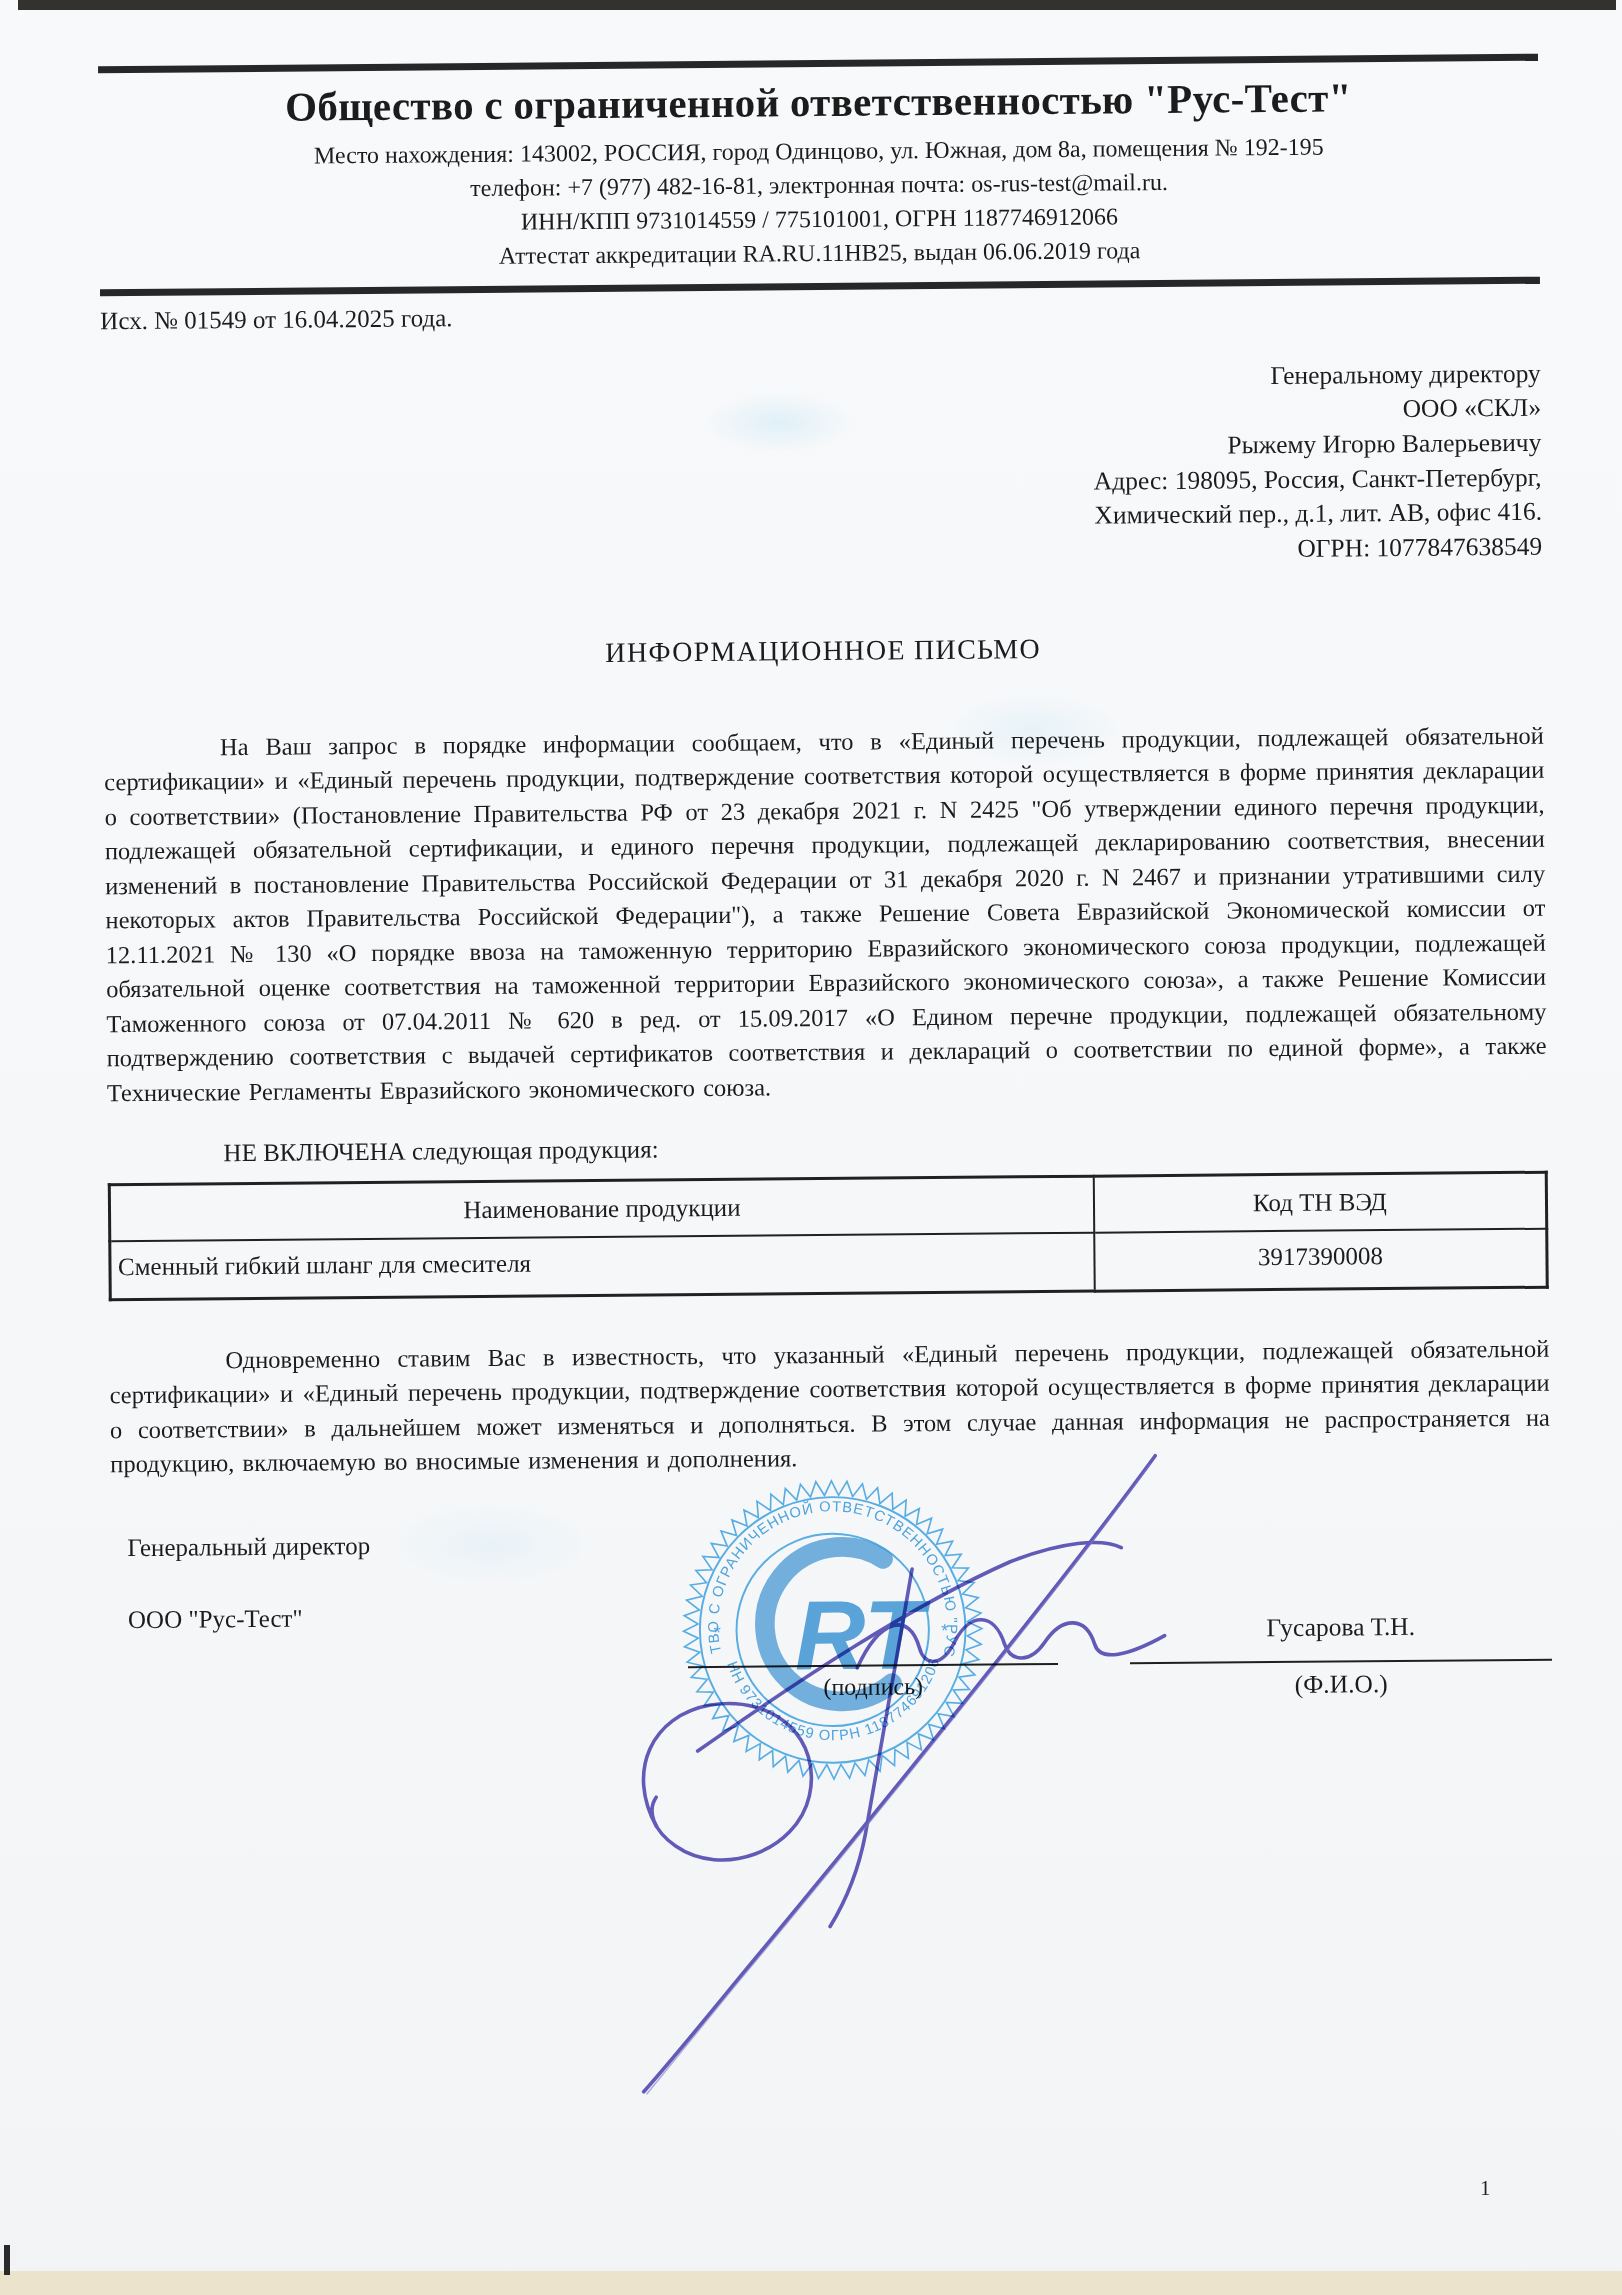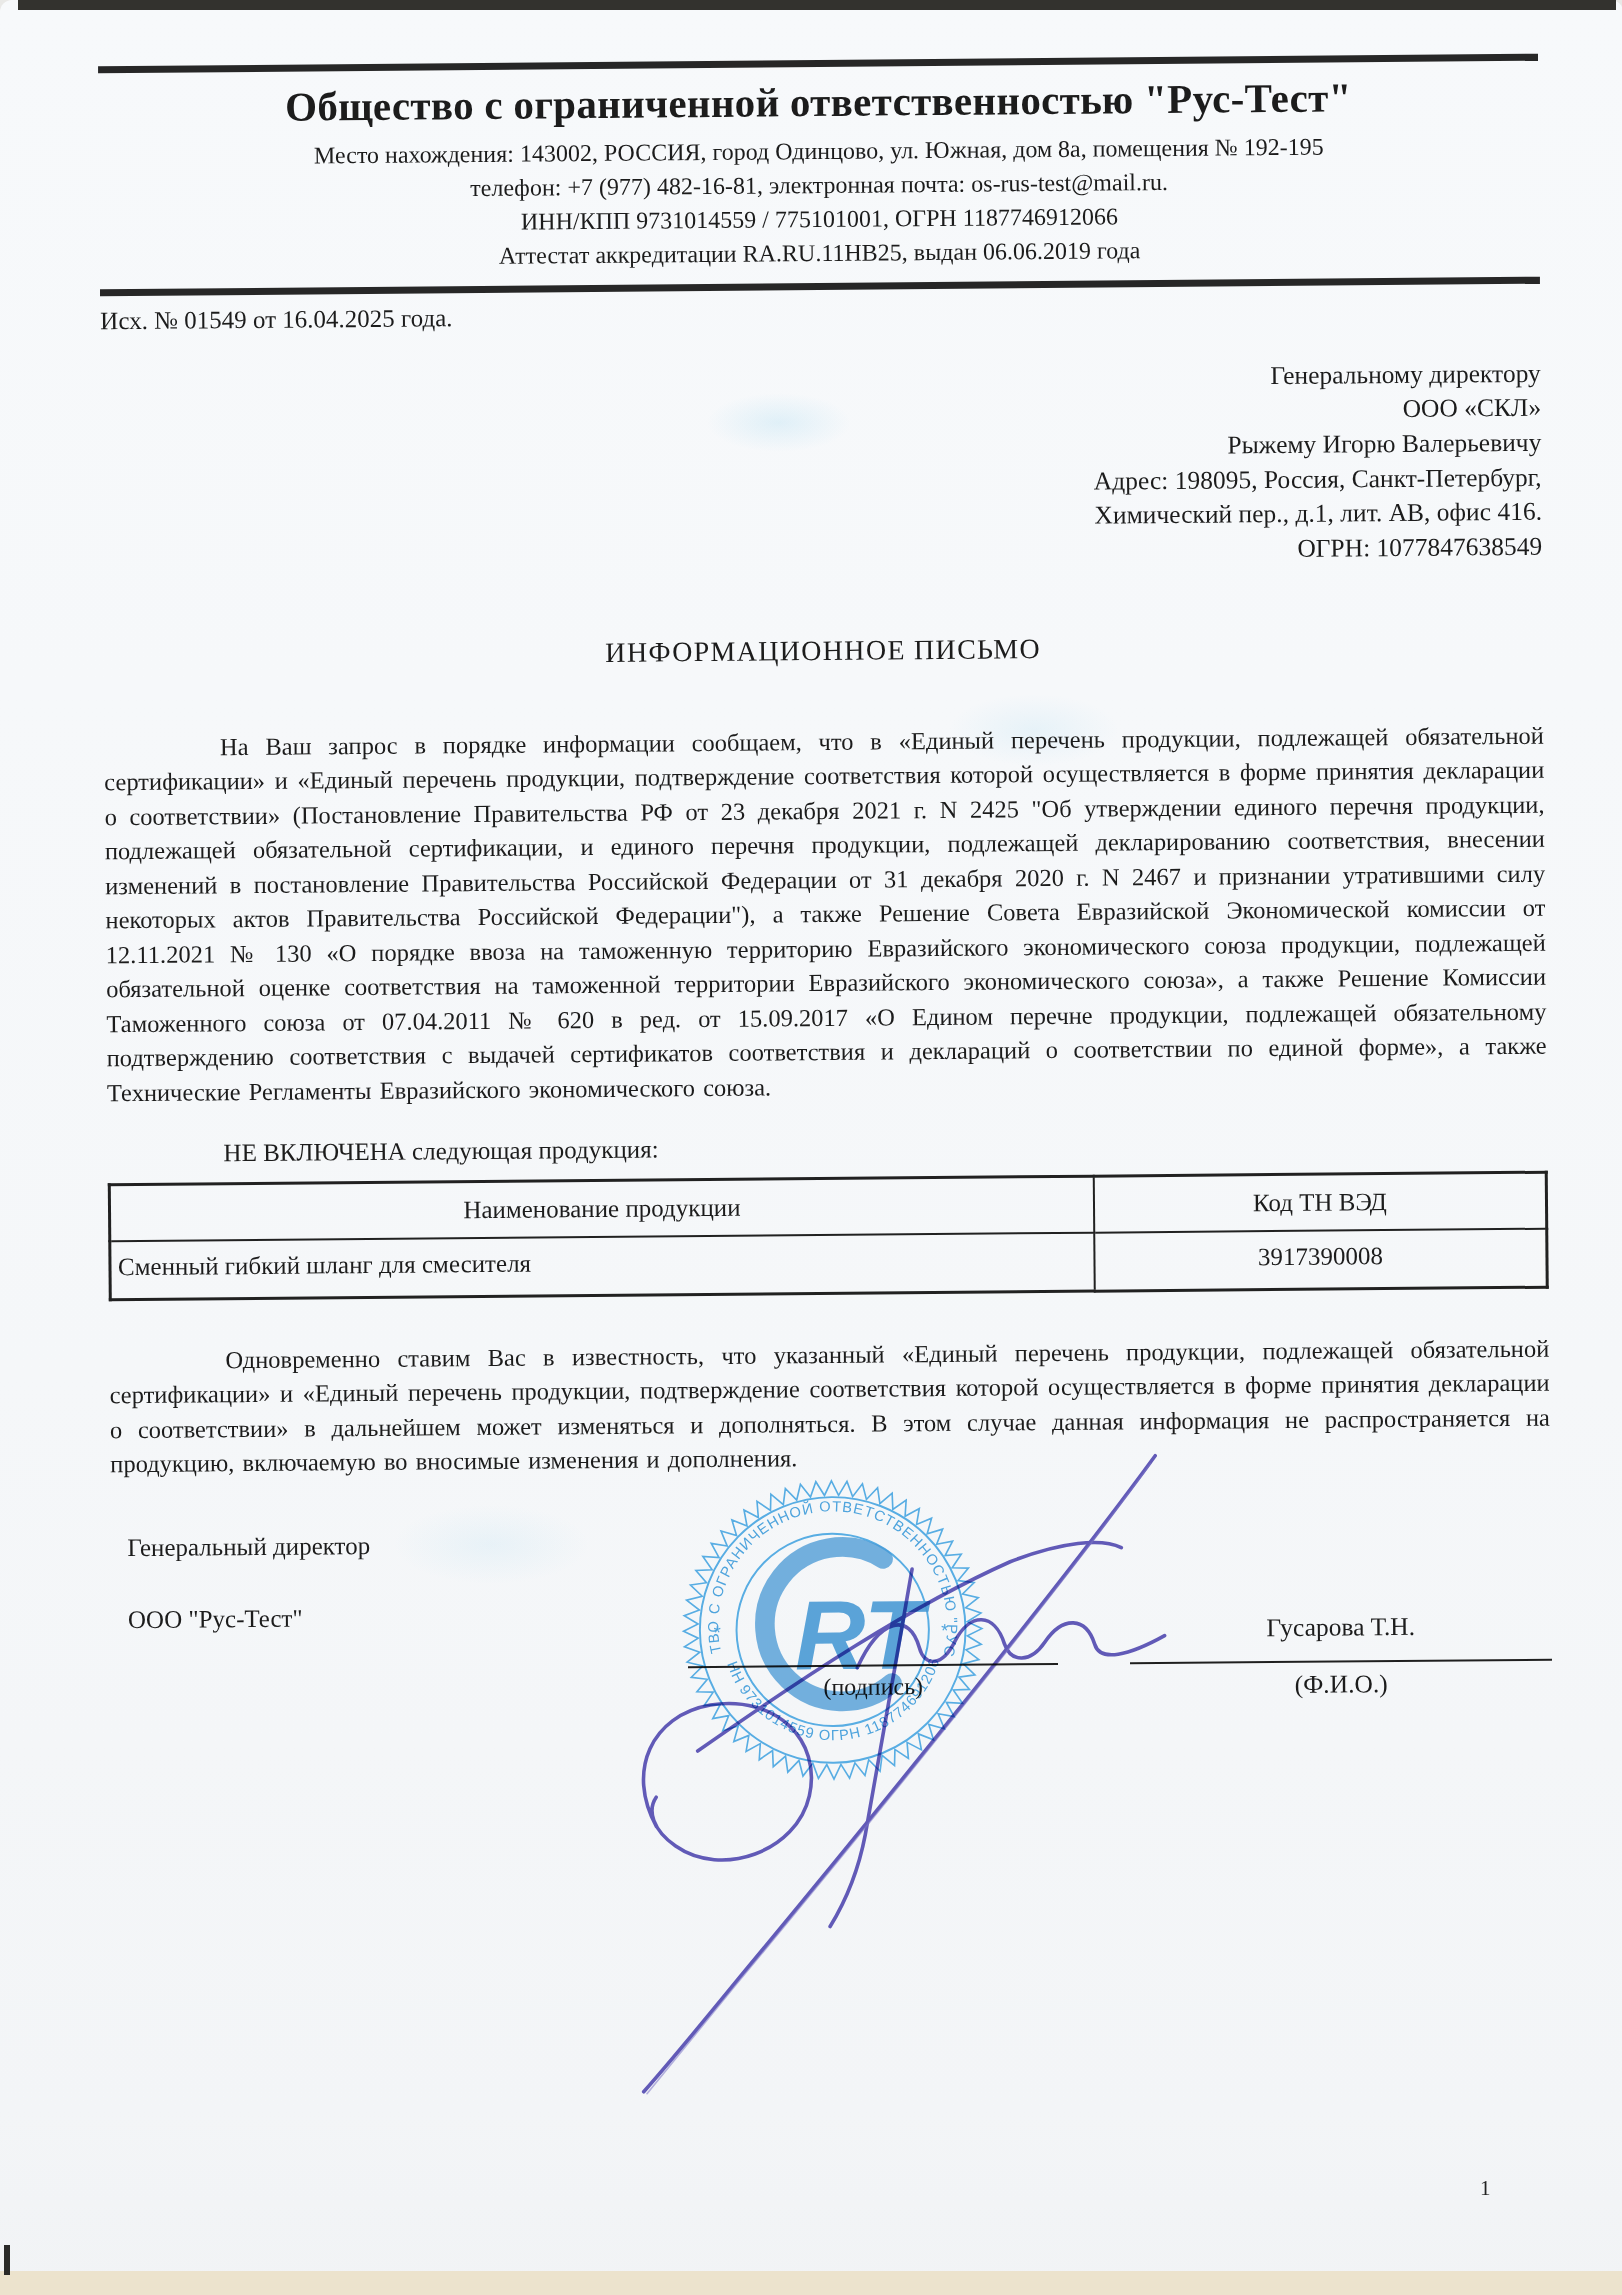--- a/index.html
+++ b/index.html
@@ -5,21 +5,20 @@
   html,body{margin:0;padding:0;}
   body{
     width:1623px;height:2295px;position:relative;overflow:hidden;
     background:#e9e9e7;
     font-family:"Liberation Serif","DejaVu Serif",serif;
     color:#1c1c1c;
   }
   .sheet{
     position:absolute;inset:0;
     background:linear-gradient(180deg,#f7f9fb 0%,#f5f7f9 60%,#f3f5f7 92%,#f1f3f5 100%);
-    border-radius:12px;
   }
   
   .scan-strip-top{position:absolute;top:0;left:18.3px;width:1598px;height:9.8px;background:#33322e;}
   .scan-strip-bottom{position:absolute;bottom:0;left:0;width:1623px;height:23.6px;background:#ece3cd;}
   .scan-mark-bl{position:absolute;left:3.9px;bottom:19.6px;width:6.5px;height:30px;background:#2a2a28;}
   .smudge{position:absolute;border-radius:50%;pointer-events:none;}
   .smudge.s1{left:707px;top:393px;width:144px;height:59px;background:radial-gradient(closest-side,rgba(120,200,235,.18),rgba(120,200,235,0));}
   .smudge.s2{left:949px;top:694px;width:170px;height:72px;background:radial-gradient(closest-side,rgba(120,200,235,.12),rgba(120,200,235,0));}
   .smudge.s3{left:393px;top:1505px;width:196px;height:79px;background:radial-gradient(closest-side,rgba(120,200,235,.10),rgba(120,200,235,0));}
 

